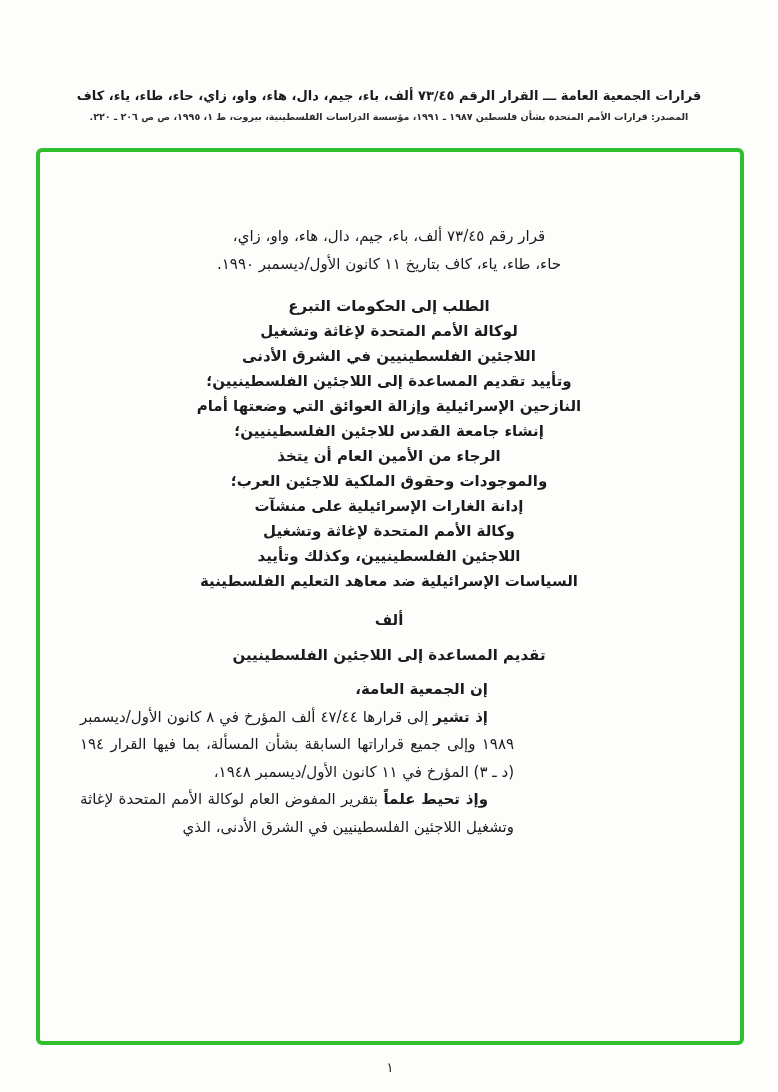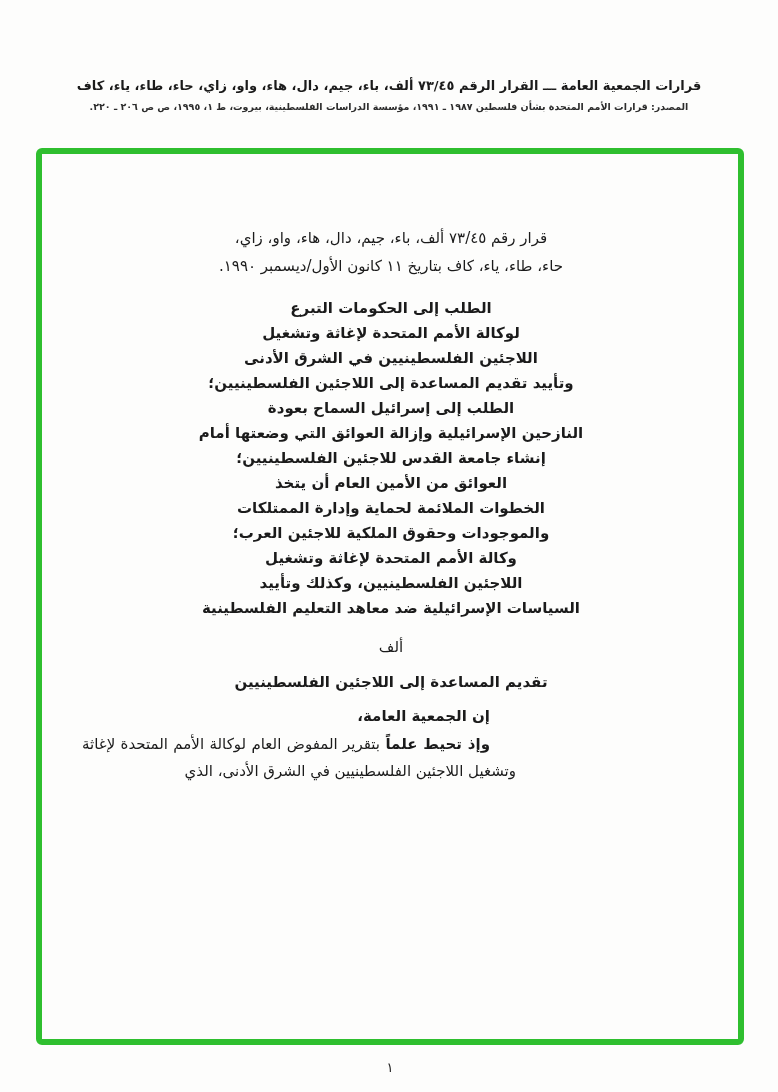--- a/index.html
+++ b/index.html
@@ -10,41 +10,41 @@
     color: #1b1b1b;
   }
   .page {
     position: relative;
     width: 778px; height: 1092px;
     background: #fdfdfc;
     overflow: hidden;
   }
   .doc-header {
     position: absolute;
-    top: 78px; left: 39px; width: 700px;
+    top: 88px; left: 39px; width: 700px;
     text-align: center;
     direction: rtl;
   }
   .header-title {
     font-size: 13px;
     font-weight: bold;
     white-space: nowrap;
   }
   .header-source {
     font-size: 9.5px;
     font-weight: bold;
     margin-top: 8px;
     color: #2c2c2c;
     white-space: nowrap;
   }
   .frame {
     position: absolute;
     top: 148px; left: 36px;
     width: 708px; height: 897px;
-    border: 6px solid #fca5a5;
+    border: 4px solid #fca5a5;
     border-radius: 6px;
     padding-top: 70px;
     background: #fdfdfc;
   }
   .center-col {
     direction: rtl;
     margin-left: 44px;
     width: 610px;
     text-align: center;
   }
@@ -54,21 +54,21 @@
   }
   .title-block {
     margin-top: 16px;
     font-size: 15px;
     font-weight: bold;
     line-height: 25px;
   }
   .section-letter {
     margin-top: 14px;
     font-size: 15px;
-    font-weight: normal;
+    font-weight: bold;
     line-height: 25px;
   }
   .section-title {
     margin-top: 10px;
     font-size: 15px;
     font-weight: bold;
     line-height: 25px;
   }
   .body-col {
     direction: rtl;
@@ -107,37 +107,37 @@
       <div class="intro-block">
         <div>قرار رقم ٧٣/٤٥ ألف، باء، جيم، دال، هاء، واو، زاي،</div>
         <div>حاء، طاء، ياء، كاف بتاريخ ١١ كانون الأول/ديسمبر ١٩٩٠.</div>
       </div>
 
       <div class="title-block">
         <div>الطلب إلى الحكومات التبرع</div>
         <div>لوكالة الأمم المتحدة لإغاثة وتشغيل</div>
         <div>اللاجئين الفلسطينيين في الشرق الأدنى</div>
         <div>وتأييد تقديم المساعدة إلى اللاجئين الفلسطينيين؛</div>
-        <div>الطلب إلى إسرائيل السماح بعودة</div>
         <div>النازحين الإسرائيلية وإزالة العوائق التي وضعتها أمام</div>
         <div>إنشاء جامعة القدس للاجئين الفلسطينيين؛</div>
-        <div>العوائق من الأمين العام أن يتخذ</div>
-        <div>الخطوات الملائمة لحماية وإدارة الممتلكات</div>
+        <div>الرجاء من الأمين العام أن يتخذ</div>
         <div>والموجودات وحقوق الملكية للاجئين العرب؛</div>
+        <div>إدانة الغارات الإسرائيلية على منشآت</div>
         <div>وكالة الأمم المتحدة لإغاثة وتشغيل</div>
         <div>اللاجئين الفلسطينيين، وكذلك وتأييد</div>
         <div>السياسات الإسرائيلية ضد معاهد التعليم الفلسطينية</div>
       </div>
 
       <div class="section-letter">ألف</div>
       <div class="section-title">تقديم المساعدة إلى اللاجئين الفلسطينيين</div>
     </div>
 
     <div class="body-col">
       <p><span class="lead">إن الجمعية العامة،</span><span></span></p>
+      <p><span class="lead">إذ تشير</span><span> إلى قرارها ٤٧/٤٤ ألف المؤرخ في ٨ كانون الأول/ديسمبر ١٩٨٩ وإلى جميع قراراتها السابقة بشأن المسألة، بما فيها القرار ١٩٤ (د ـ ٣) المؤرخ في ١١ كانون الأول/ديسمبر ١٩٤٨،</span></p>
       <p><span class="lead">وإذ تحيط علماً</span><span> بتقرير المفوض العام لوكالة الأمم المتحدة لإغاثة وتشغيل اللاجئين الفلسطينيين في الشرق الأدنى، الذي</span></p>
     </div>
 
   </div>
 
   <div class="page-number">١</div>
 
 </div>
 
 </body></html>

